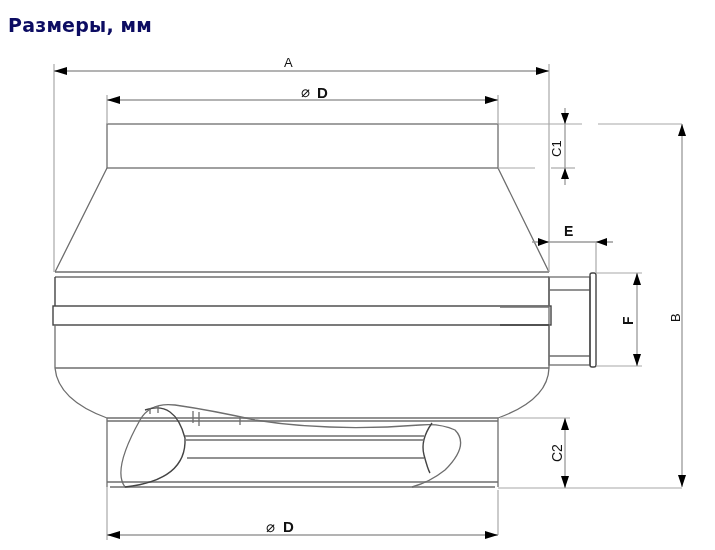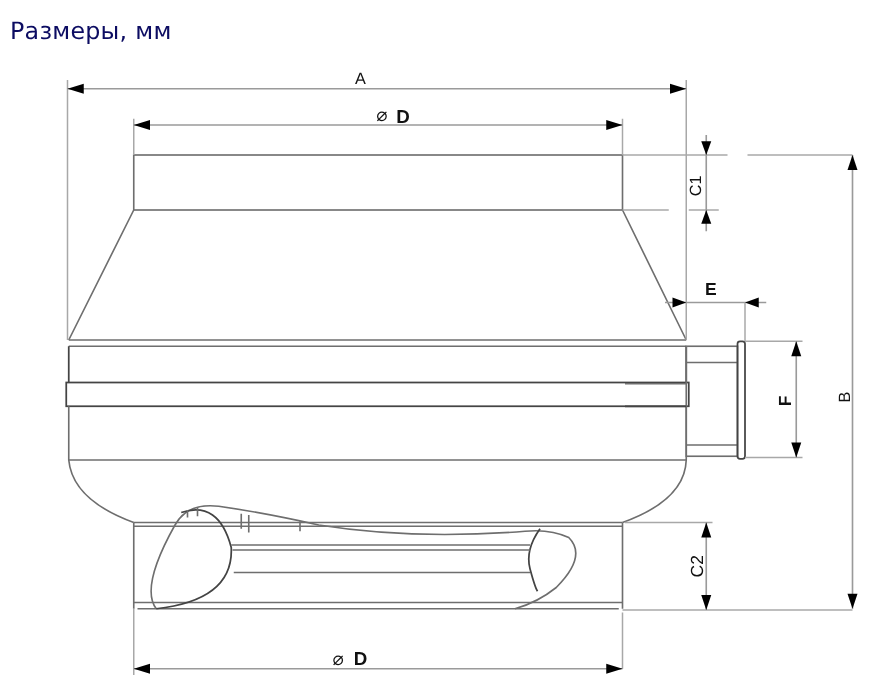--- a/index.html
+++ b/index.html
@@ -1,19 +1,19 @@
 <!DOCTYPE html>
 <html><head>
   <meta charset="utf-8">
   <style>
     html, body { margin: 0; padding: 0; background: #ffffff; }
     body { width: 715px; height: 550px; position: relative; overflow: hidden; }
     .title {
       position: absolute; left: 8px; top: 14px;
-      font-family: "DejaVu Sans", sans-serif; font-weight: normal;
+      font-family: "DejaVu Sans", sans-serif; font-weight: bold;
       font-size: 19px; color: #0c0c62; letter-spacing: 0.2px;
     }
     svg { position: absolute; left: 0; top: 0; }
     .lbl { font-family: "Liberation Sans", sans-serif; fill: #111; }
     .dim { stroke: #9a9a9a; stroke-width: 1.3; fill: none; }
     .ext { stroke: #a8a8a8; stroke-width: 1.2; fill: none; }
     .part { stroke: #6e6e6e; stroke-width: 1.3; fill: none; }
     .part-dark { stroke: #444; stroke-width: 1.4; fill: none; }
     .arrow { fill: #000; }
   </style>

